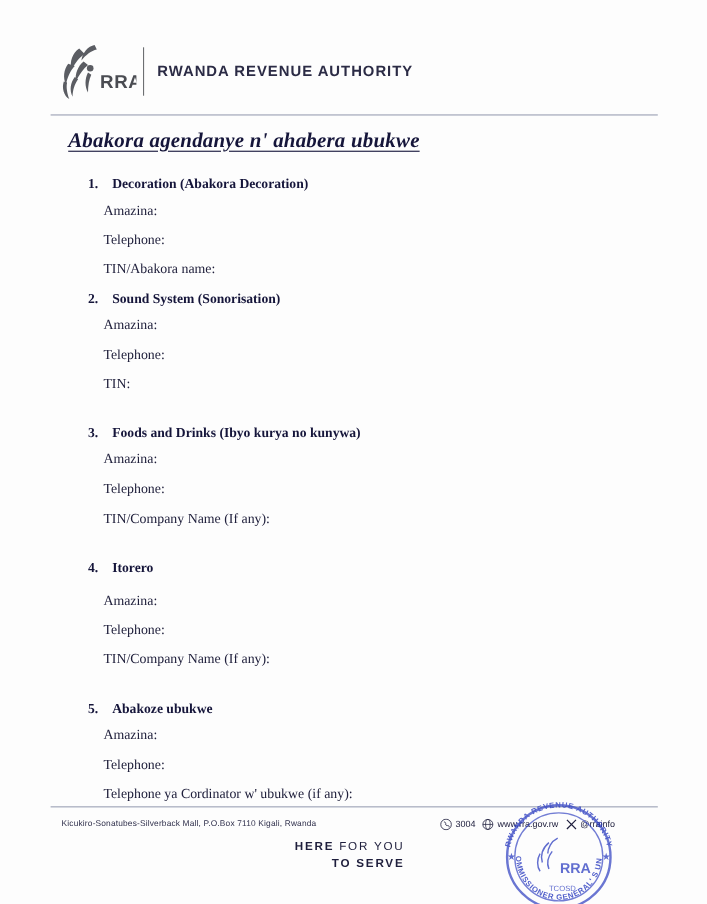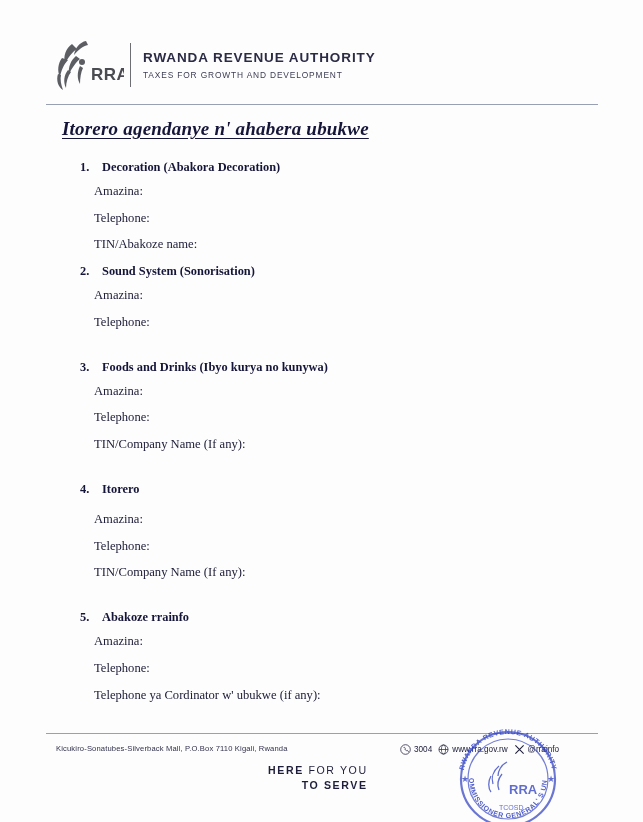--- a/index.html
+++ b/index.html
@@ -206,46 +206,46 @@
           <path d="M16 34 C12 39, 11 46, 14 52 C14 46, 16 40, 19 36 Z"></path>
           <path d="M28 30 C25 36, 25 43, 28 48 C28 42, 29 36, 31 32 Z"></path>
           <circle cx="30" cy="26" r="3"></circle>
         </g>
         <text x="39" y="44" font-family="Liberation Sans, sans-serif" font-size="17" font-weight="bold" fill="#4a4c52" letter-spacing="0.5">RRA</text>
       </svg>
     </div>
     <div class="logo-divider"></div>
     <div class="logo-text">
       <div class="logo-title">RWANDA REVENUE AUTHORITY</div>
-      <div class="logo-sub">TAXES FOR GROWTH AND DEVELOPMENT</div>
     </div>
   </div>
   <div class="header-rule"></div>
 
-  <div class="doc-title">Itorero agendanye n' ahabera ubukwe</div>
+  <div class="doc-title">Abakora agendanye n' ahabera ubukwe</div>
 
   <div class="content">
 
     <div class="section">
       <div class="section-head">
         <span class="section-num">1.</span>
         <span class="section-title">Decoration (Abakora Decoration)</span>
       </div>
       <div class="field">Amazina:</div>
       <div class="field">Telephone:</div>
-      <div class="field">TIN/Abakoze name:</div>
+      <div class="field">TIN/Abakora name:</div>
     </div>
 
     <div class="section">
       <div class="section-head">
         <span class="section-num">2.</span>
         <span class="section-title">Sound System (Sonorisation)</span>
       </div>
       <div class="field">Amazina:</div>
       <div class="field">Telephone:</div>
+      <div class="field">TIN:</div>
     </div>
 
     <div class="gap-md"></div>
 
     <div class="section">
       <div class="section-head">
         <span class="section-num">3.</span>
         <span class="section-title">Foods and Drinks (Ibyo kurya no kunywa)</span>
       </div>
       <div class="field">Amazina:</div>
@@ -264,21 +264,21 @@
       <div class="field">Amazina:</div>
       <div class="field">Telephone:</div>
       <div class="field">TIN/Company Name (If any):</div>
     </div>
 
     <div class="gap-md"></div>
 
     <div class="section">
       <div class="section-head">
         <span class="section-num">5.</span>
-        <span class="section-title">Abakoze rrainfo</span>
+        <span class="section-title">Abakoze ubukwe</span>
       </div>
       <div class="field">Amazina:</div>
       <div class="field">Telephone:</div>
       <div class="field">Telephone ya Cordinator w' ubukwe (if any):</div>
     </div>
 
   </div>
 
   <div class="footer-rule"></div>
   <div class="footer-address">Kicukiro-Sonatubes-Silverback Mall,  P.O.Box 7110 Kigali, Rwanda</div>

